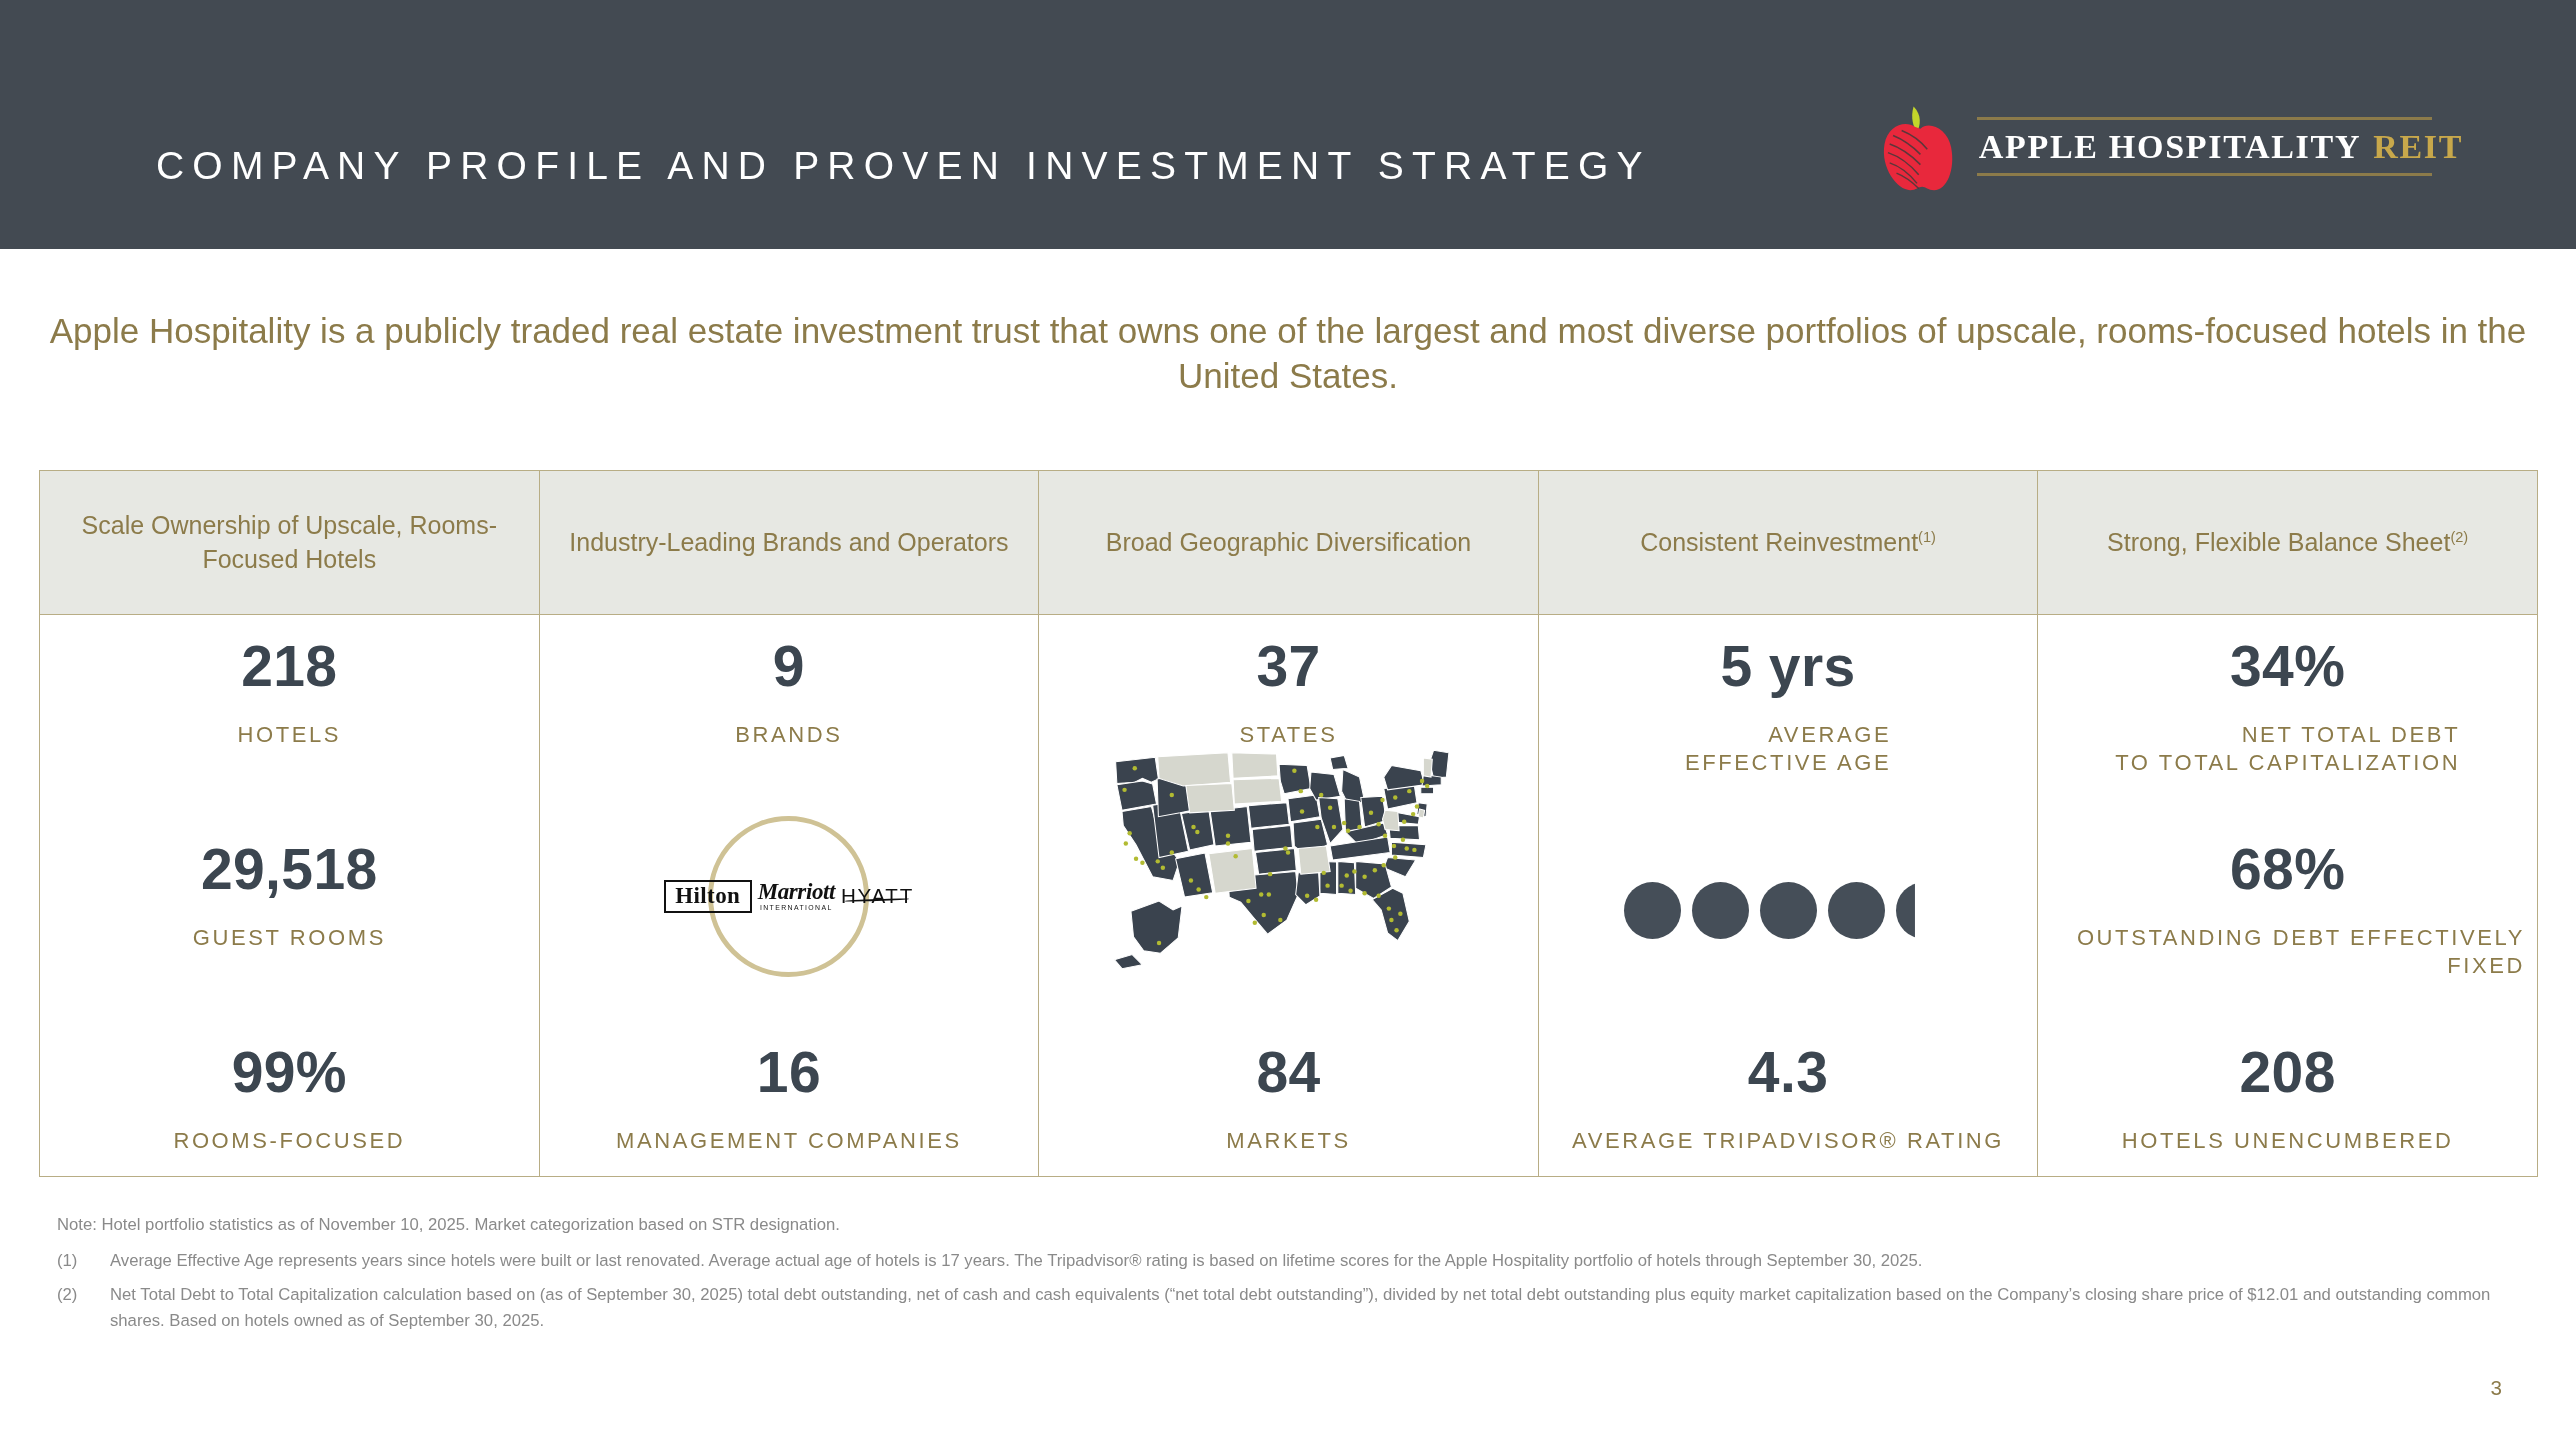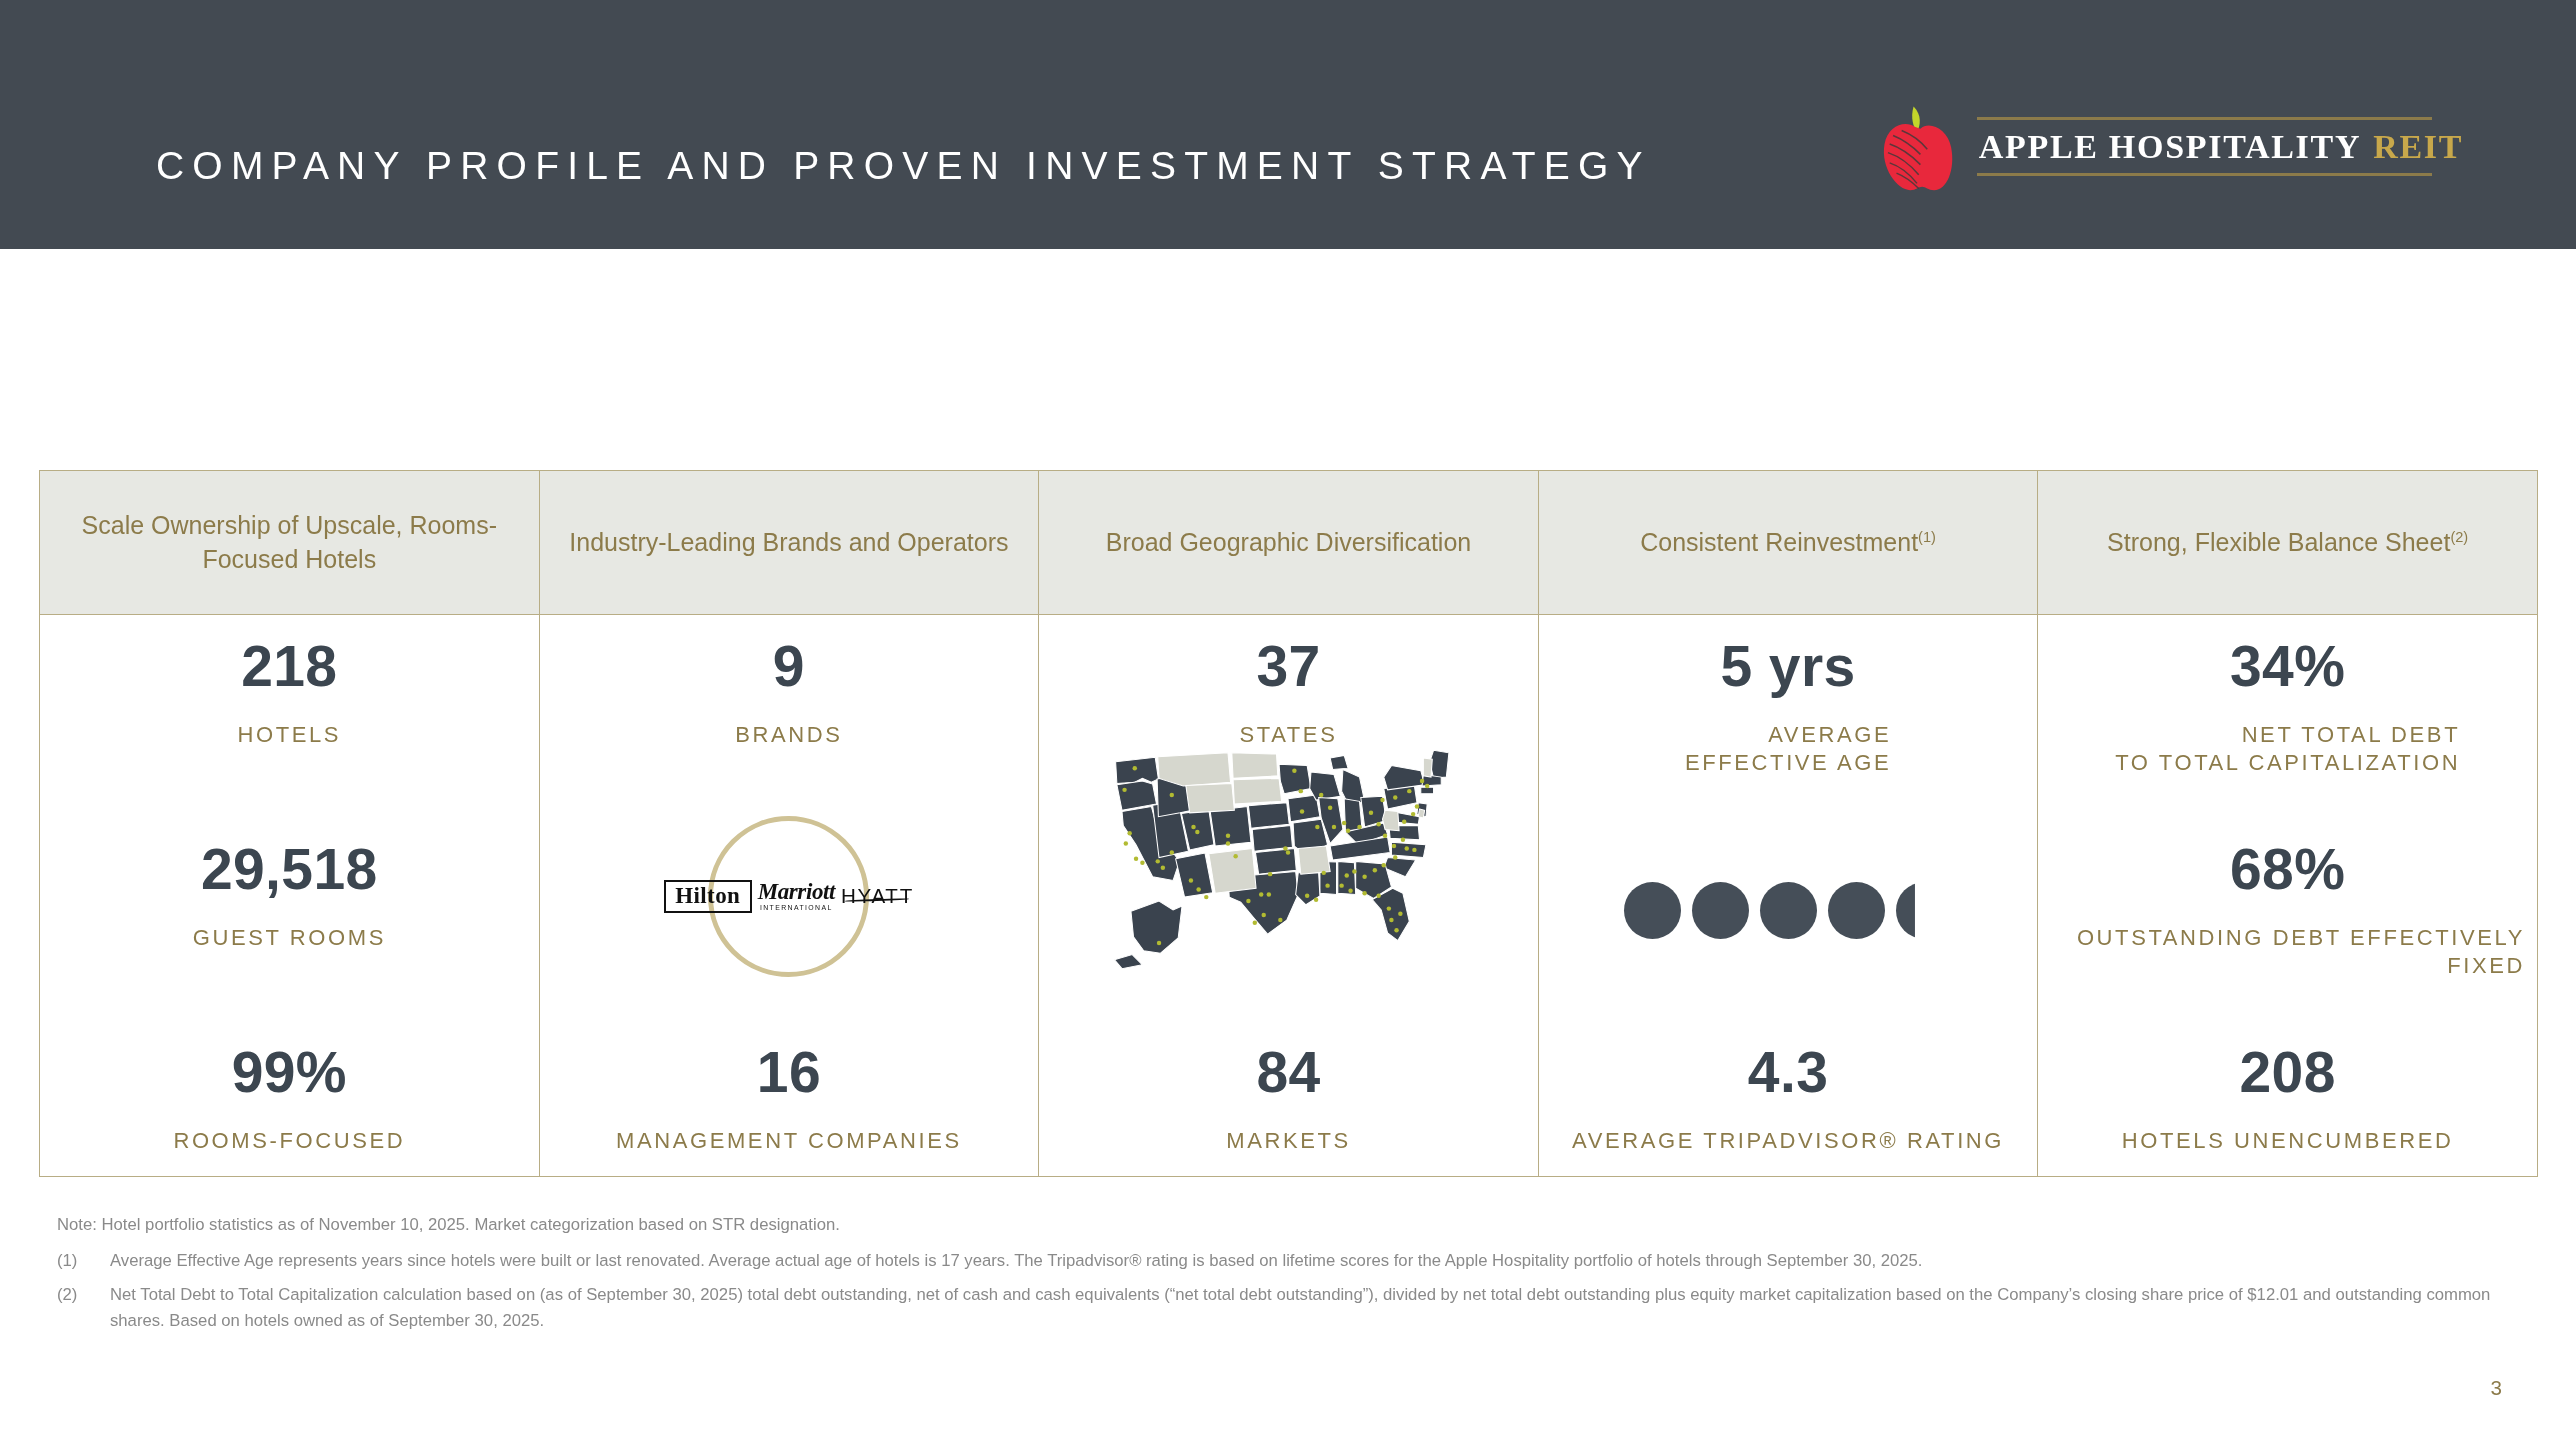--- a/index.html
+++ b/index.html
@@ -167,20 +167,21 @@
         <div class="logo-rule"></div>
         <div class="logo-words">
           <span class="logo-ap">APPLE HOSPITALITY</span>
           <span class="logo-reit">REIT</span>
         </div>
         <div class="logo-rule"></div>
       </div>
     </div>
   </div>
 
+  <div class="subtitle">Apple Hospitality is a publicly traded real estate investment trust that owns one of the largest and most diverse portfolios of upscale, rooms-focused hotels in the United States.</div>
 
   <div class="table">
 
     <div class="col">
       <div class="col-head">
         <div class="col-head-txt">Scale Ownership of Upscale, Rooms-Focused Hotels</div>
       </div>
       <div class="col-body">
         <div class="stat-num">218</div>
         <div class="stat-lbl">HOTELS</div>

